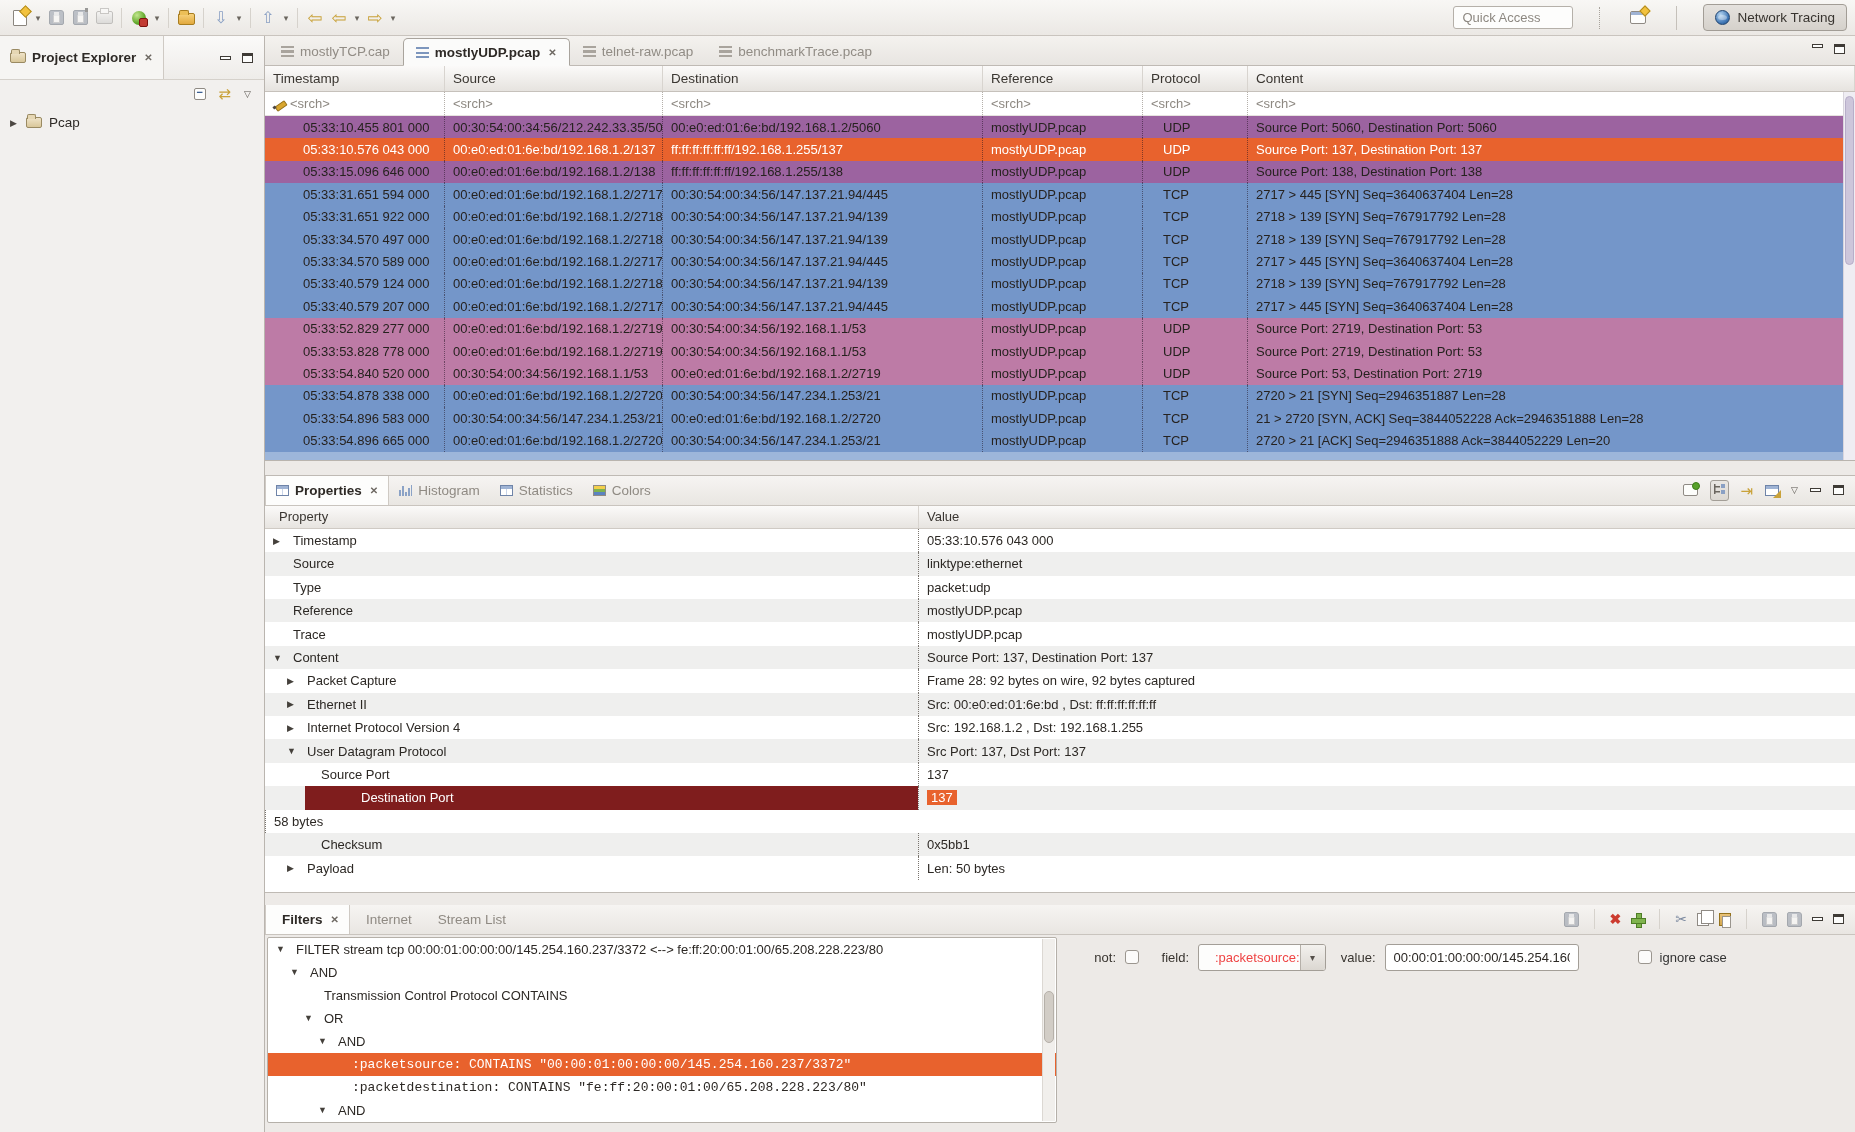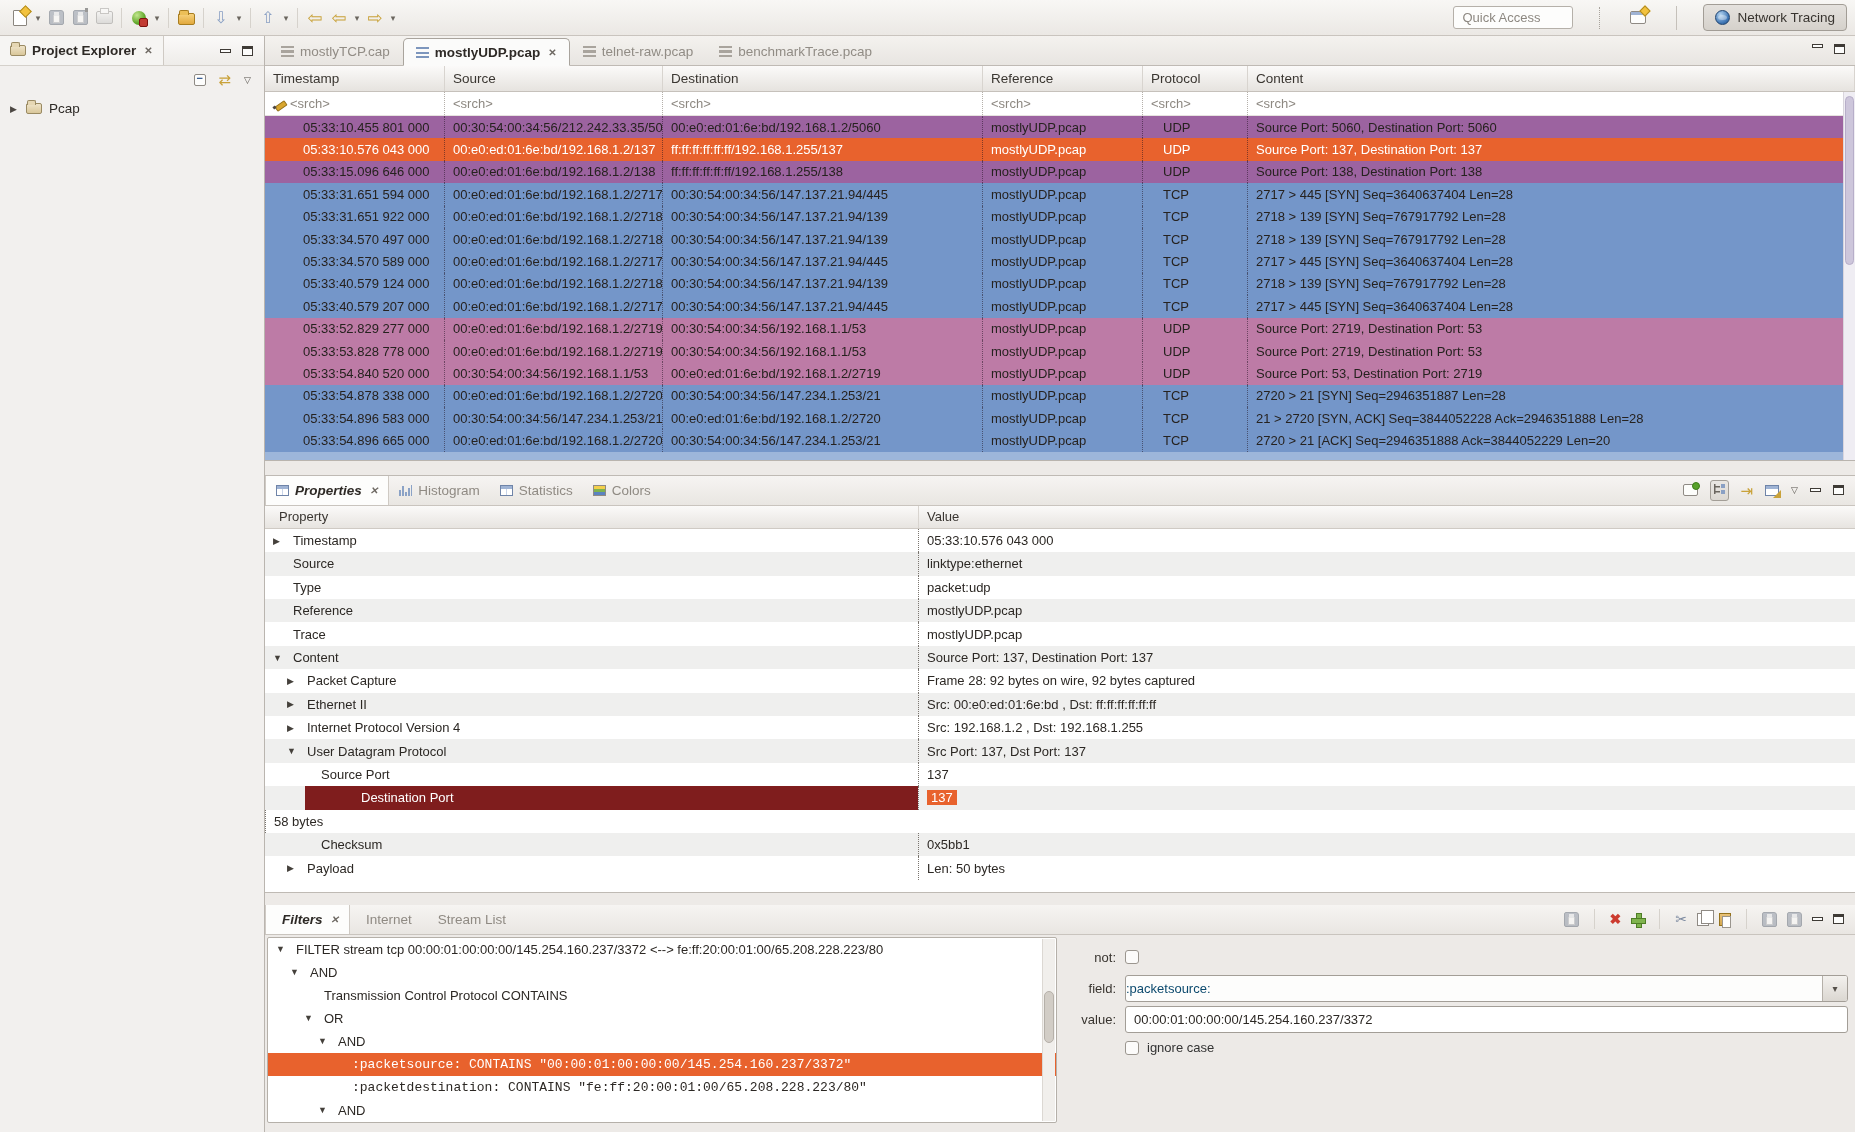--- a/index.html
+++ b/index.html
@@ -39,21 +39,21 @@
   .vsep2 { width:1px; height:24px; background:#c5c0ba; margin:0 10px; }
   .persp-btn { display:flex; align-items:center; gap:7px; height:27px; padding:0 11px; background:linear-gradient(#e5e2de,#d5d1cb); border:1px solid #a29d96; border-radius:4px; color:#38342f; font-size:13.5px; }
   .ic-globe-icon { width:15px; height:15px; border-radius:50%; border:1px solid #1f4470; background:radial-gradient(circle at 35% 30%, #b8d7f1, #3f76b5 65%, #27507f); position:relative; }
   .ic-globe-icon::after { content:""; position:absolute; left:2px; top:4px; width:9px; height:5px; border-radius:50%; background:rgba(255,255,255,.35); }
 
   
   .workbench { position:absolute; top:36px; left:0; right:0; bottom:0; display:flex; }
 
   
   .explorer { width:265px; flex:none; background:#f2f0ee; border-right:1px solid #bab5af; display:flex; flex-direction:column; }
-  .view-tabbar { height:30px; display:flex; align-items:stretch; background:linear-gradient(#fbfaf9,#eeece9); border-bottom:1px solid #d5d1cb; }
+  .view-tabbar { height:44px; display:flex; align-items:stretch; background:linear-gradient(#fbfaf9,#eeece9); border-bottom:1px solid #d5d1cb; }
   .vtab { display:flex; align-items:center; gap:6px; padding:0 10px; color:#8f8a83; font-size:13.5px; }
   .vtab.active { background:#f6f5f3; border-right:1px solid #cfcac4; color:#2e2a26; font-weight:bold; }
   .tab-close { font-size:10px; color:#6d6862; padding-left:2px; }
   .tab-close::after { content:"\2715"; }
   .wm-box { display:flex; align-items:center; gap:11px; margin-left:auto; padding-right:11px; }
   .ic-minimize-icon { width:11px; height:4px; border:1px solid #3f3b36; background:#fcfcfb; }
   .ic-maximize-icon { width:11px; height:10px; border:1px solid #3f3b36; border-top-width:3px; background:#fcfcfb; }
   .view-toolbar { height:27px; display:flex; justify-content:flex-end; align-items:center; gap:13px; padding-right:13px; }
   .ic-collapse-all-icon { width:12px; height:12px; border:1px solid #8f8a84; background:#fdfdfc; position:relative; border-radius:2px; }
   .ic-collapse-all-icon::after { content:"\2212"; position:absolute; left:2px; top:-3px; color:#33588f; font-weight:bold; font-size:11px; }
@@ -94,21 +94,21 @@
   .sliver { height:8px; background:#9db6da; }
   .v-scroll { position:absolute; right:0; top:26px; bottom:0; width:12px; background:#efedf3; border-left:1px solid #d9d5dd; }
   .v-thumb { position:absolute; left:1px; right:1px; top:4px; height:46%; background:#cdc6db; border:1px solid #b7aec9; border-radius:5px; }
 
   .sash1 { height:14px; flex:none; }
   .sash2 { height:12px; flex:none; }
 
   
   .props { height:418px; flex:none; display:flex; flex-direction:column; background:#fff; border:1px solid #bfbab4; border-left:none; border-right:none; }
   .panel-tabbar { height:30px; flex:none; display:flex; align-items:stretch; background:linear-gradient(#f6f4f2,#e9e6e2); border-bottom:1px solid #c9c4be; position:relative; }
-  .panel-tabbar .vtab.active { background:#fdfdfc; border-right:1px solid #cfcac4; border-left:1px solid #cfcac4;font-style:italic; }
+  .panel-tabbar .vtab.active { background:#fdfdfc; border-right:1px solid #cfcac4; border-left:1px solid #cfcac4; }
   .panel-tools { display:flex; align-items:center; gap:12px; margin-left:auto; padding-right:11px; }
   .pressedbox { border:1px solid #a39e97; background:linear-gradient(#eae7e3,#dcd8d2); border-radius:3px; padding:2px; }
   .ic-properties-table-icon, .ic-statistics-icon { width:13px; height:11px; border:1px solid #6f84a8; background:
       linear-gradient(#9fb3d4,#9fb3d4) 0 0/100% 3px no-repeat,
       linear-gradient(#c8d4e8,#c8d4e8) 5px 0/1px 100% no-repeat, #fff; }
   .ic-histogram-icon { width:13px; height:11px; background:
       linear-gradient(#8ba2c6,#8ba2c6) 0px 100%/2px 6px,
       linear-gradient(#8ba2c6,#8ba2c6) 3px 100%/2px 10px,
       linear-gradient(#8ba2c6,#8ba2c6) 6px 100%/2px 4px,
       linear-gradient(#8ba2c6,#8ba2c6) 9px 100%/2px 8px,
@@ -144,26 +144,26 @@
   
   .filters { flex:1; display:flex; flex-direction:column; background:#edeae7; }
   .f-content { flex:1; display:flex; align-items:flex-start; padding-top:2px; }
   .ftree-wrap { width:790px; height:186px; flex:none; background:#fff; border:1px solid #b5b0a9; border-radius:2px; position:relative; overflow:hidden; margin-left:2px; }
   .ft-row { height:23px; display:flex; align-items:center; color:#2c2824; white-space:nowrap; overflow:hidden; }
   .ft-row.sel { background:#e8622d; color:#fff; }
   .ft-row.sel .arr { color:#fff; }
   .flvl0 { padding-left:8px; } .flvl1 { padding-left:22px; } .flvl2 { padding-left:36px; } .flvl3 { padding-left:50px; } .flvl4 { padding-left:64px;font-family:Liberation Mono, monospace; }
   .ft-scroll { position:absolute; right:1px; top:1px; bottom:1px; width:13px; background:#f1efec; border-left:1px solid #dcd8d3; }
   .ft-thumb { position:absolute; left:1px; right:1px; top:52px; height:52px; background:#d2cdc6; border:1px solid #b5b0a9; border-radius:6px; }
-  .f-form { flex:1; padding:7px 7px 0 13px; display:flex; flex-direction:column; gap:4px; }
+  .f-form { flex:1; padding:7px 7px 0 13px; display:flex; flex-direction:row; gap:4px; }
   .f-row { display:flex; align-items:center; min-height:27px; }
   .f-label { width:46px; text-align:right; margin-right:9px; color:#38342f; flex:none; }
   .checkbox { width:14px; height:14px; border:1px solid #9b968f; border-radius:3px; background:#fcfbfa; flex:none; }
   .combo { flex:1; height:27px; border:1px solid #a39e97; border-radius:3px; background:#fdfdfc; display:flex; align-items:center; overflow:hidden; }
-  .combo-text { flex:1; padding-left:0; color:#0c4a6e; }
+  .combo-text { flex:1; padding-left:16px; color:#ef4444; }
   .combo-btn { width:25px; align-self:stretch; border-left:1px solid #b5b0a9; background:linear-gradient(#f3f1ee,#dbd7d1); display:flex; align-items:center; justify-content:center; }
   .combo-btn::after { content:"\25BE"; font-size:10px; color:#55504a; }
   .tinput { flex:1; height:27px; border:1px solid #a39e97; border-radius:3px; background:#fff; padding:0 8px; font:13px "Liberation Sans", sans-serif; color:#2c2824; }
   .ig-row { margin-left:55px; display:flex; align-items:center; gap:8px; min-height:22px;text-align:right; }
   .f-tools { display:flex; align-items:center; gap:10px; margin-left:auto; padding-right:11px; }
   .ic-delete-icon { font-size:14px; color:#cc3b2f; line-height:1; font-weight:bold; }
   .ic-add-icon { width:13px; height:13px; position:relative; }
   .ic-add-icon::before { content:""; position:absolute; left:5px; top:0; width:4px; height:13px; background:#7fb34e; border:1px solid #4e7d26; }
   .ic-add-icon::after { content:""; position:absolute; left:0; top:5px; width:13px; height:4px; background:#7fb34e; border:1px solid #4e7d26; }
   .ic-cut-icon { font-size:14px; color:#7d8aa0; line-height:1; }

